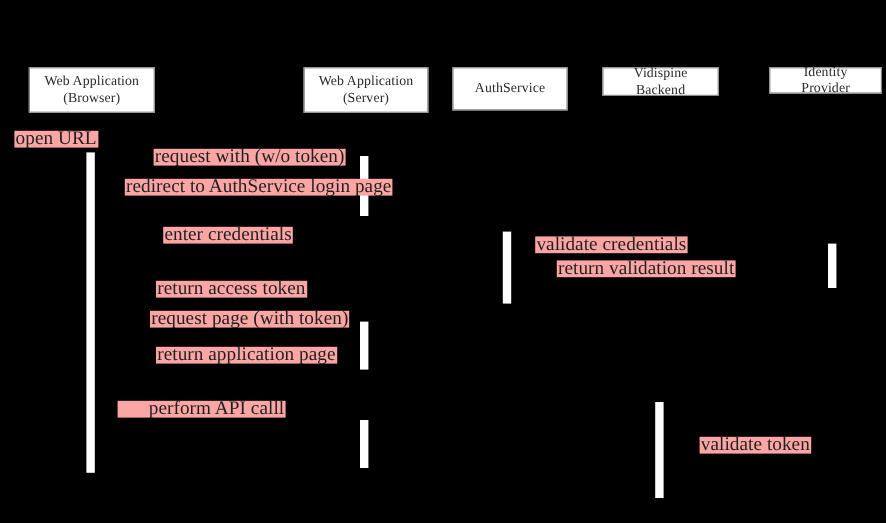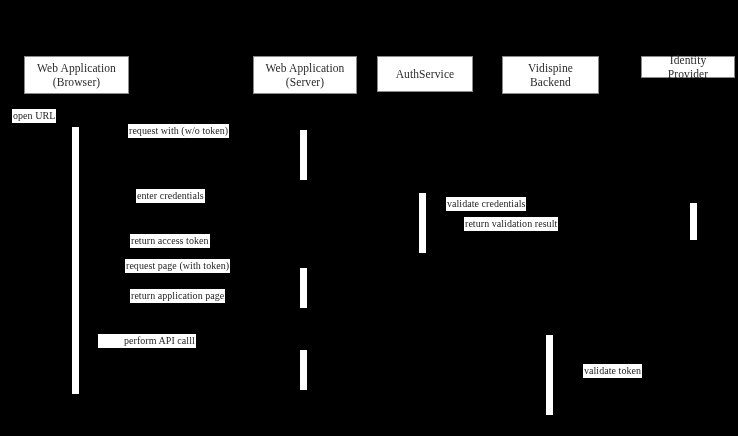--- a/index.html
+++ b/index.html
@@ -32,23 +32,23 @@
     white-space: pre-line;
     letter-spacing: 0.1px;
   }
   .activation {
     position: absolute;
     background: #ffffff;
     box-sizing: border-box;
   }
   .msg-label {
     position: absolute;
-    background: #ffffff;
+    background: #fca5a5;
     color: #1f1f1f;
-    font-size: 10px;
+    font-size: 16px;
     line-height: 14px;
     padding: 0px 1px;
     white-space: nowrap;
     letter-spacing: 0.05px;
   }
 </style>
 </head>
 <body>
 
 <div id="diagram">
@@ -60,21 +60,21 @@
 
   <div class="participant-box" style="left:253px; top:56px; width:104px; height:38px;">
     <span>Web Application
 (Server)</span>
   </div>
 
   <div class="participant-box" style="left:377px; top:56px; width:96px; height:36px;">
     <span>AuthService</span>
   </div>
 
-  <div class="participant-box" style="left:502px; top:56px; width:97px; height:38px;">
+  <div class="participant-box" style="left:502px; top:56px; width:97px; height:24px;">
     <span>Vidispine
 Backend</span>
   </div>
 
   <div class="participant-box" style="left:641px; top:56px; width:94px; height:22px;">
     <span>Identity
 Provider</span>
   </div>
 
   <div class="activation" style="left:72px; top:127px; width:7px; height:267px;"></div>
@@ -88,20 +88,21 @@
   <div class="activation" style="left:419px; top:193px; width:7px; height:60px;"></div>
 
   <div class="activation" style="left:690px; top:203px; width:7px; height:37px;"></div>
 
   <div class="activation" style="left:546px; top:335px; width:7px; height:80px;"></div>
 
   <div class="msg-label" style="left:12px; top:109px;">open URL</div>
 
   <div class="msg-label" style="left:128px; top:124px;">request with (w/o token)</div>
 
+  <div class="msg-label" style="left:104px; top:149px;">redirect to AuthService login page</div>
 
   <div class="msg-label" style="left:136px; top:189px;">enter credentials</div>
 
   <div class="msg-label" style="left:446px; top:197px;">validate credentials</div>
 
   <div class="msg-label" style="left:464px; top:217px;text-align:right;">return validation result</div>
 
   <div class="msg-label" style="left:130px; top:234px;">return access token</div>
 
   <div class="msg-label" style="left:125px; top:259px;">request page (with token)</div>

